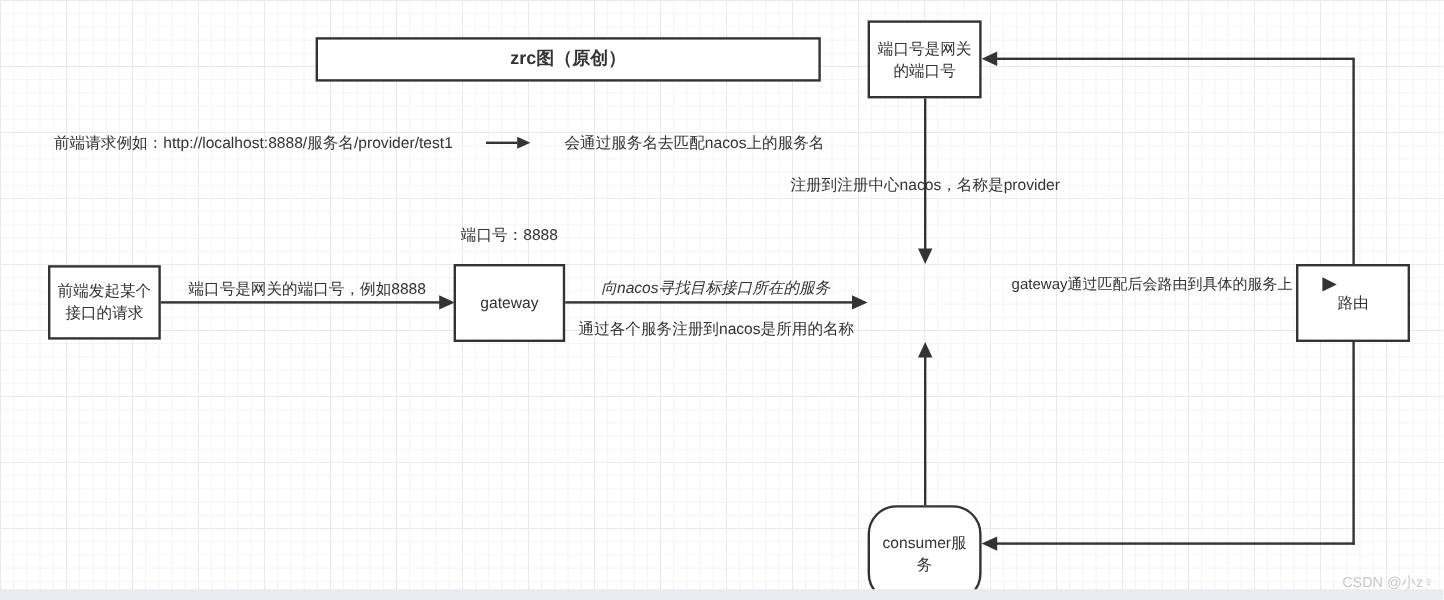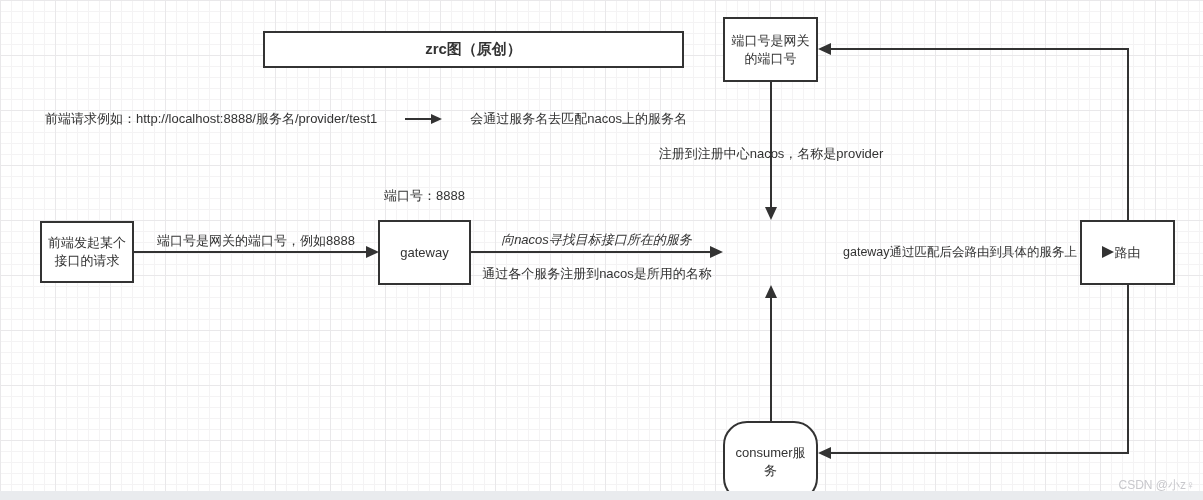--- a/index.html
+++ b/index.html
@@ -87,21 +87,21 @@
   <div class="lbl center" style="left:470px;top:231px;width:253px;font-style:italic;">向nacos寻找目标接口所在的服务</div>
   <div class="lbl center" style="left:468px;top:265px;width:258px;">通过各个服务注册到nacos是所用的名称</div>
 
   <div class="vline" style="left:770px;top:82px;width:2px;height:126px;"></div>
   <div class="hd hd-d" style="left:765px;top:207px;"></div>
   <div class="lbl center" style="left:640px;top:145px;width:262px;">注册到注册中心nacos，名称是provider</div>
 
   <div class="vline" style="left:770px;top:297px;width:2px;height:124px;"></div>
   <div class="hd hd-u" style="left:765px;top:285px;"></div>
 
-  <div class="flowrow" style="left:818px;top:244px;width:262px;height:16px;">
+  <div class="flowrow" style="left:818px;top:229px;width:262px;height:16px;">
     <span class="mini-shaft" style="width:12px;"></span>
     <span class="route-label">gateway通过匹配后会路由到具体的服务上</span>
     <span class="mini-head" style="border-left-width:12px;border-top-width:6px;border-bottom-width:6px;"></span>
   </div>
 
   <div class="vline" style="left:1127px;top:49px;width:2px;height:171px;"></div>
   <div class="hline" style="left:830px;top:48px;width:299px;height:2px;"></div>
   <div class="hd hd-l" style="left:818px;top:43px;"></div>
 
   <div class="vline" style="left:1127px;top:285px;width:2px;height:169px;"></div>

